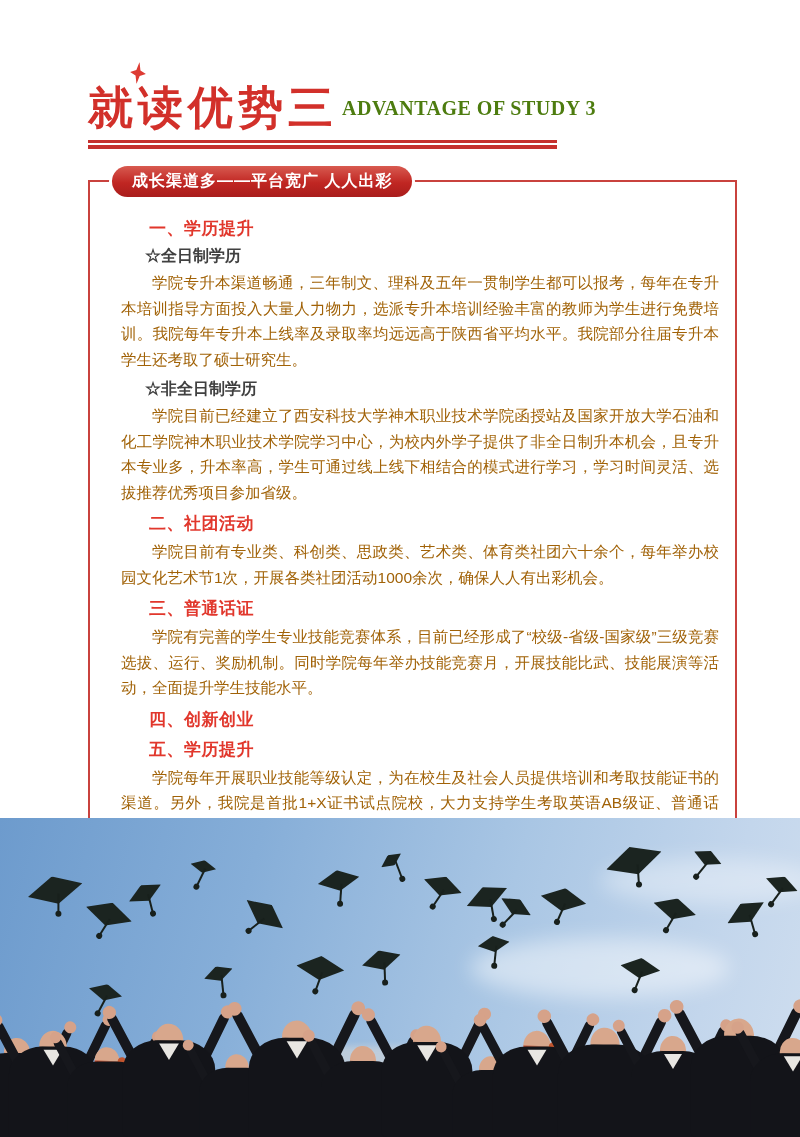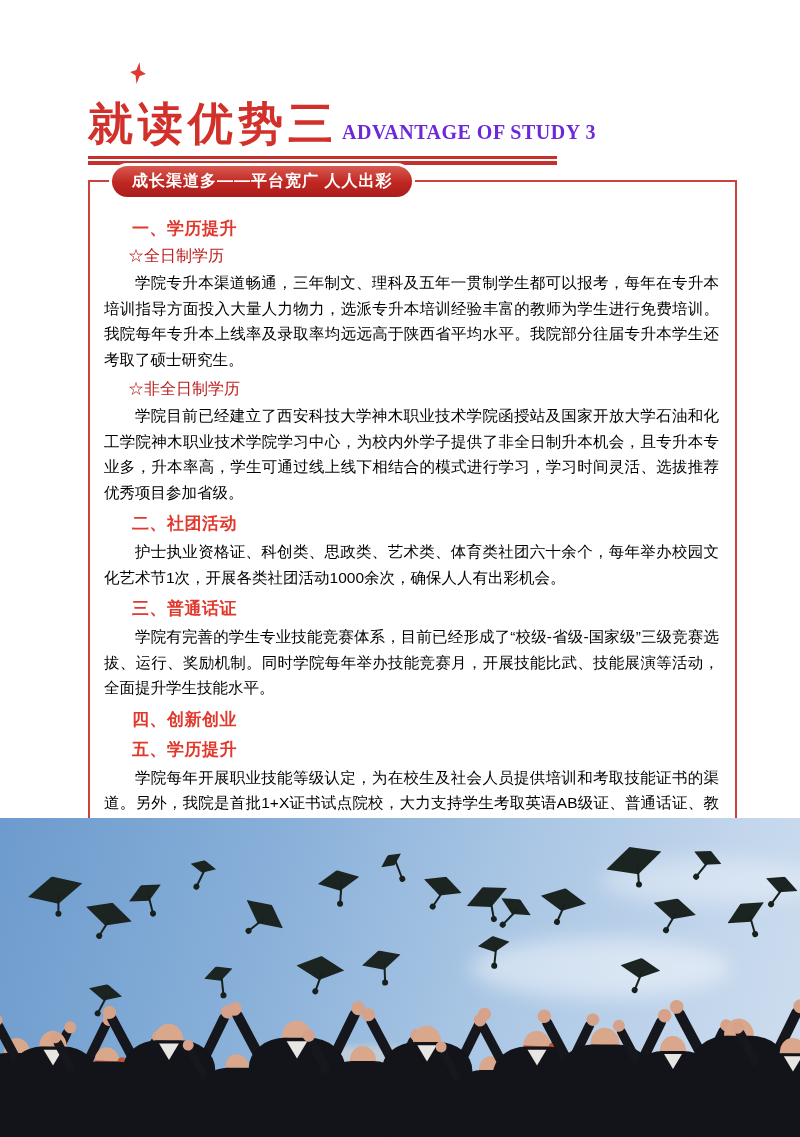--- a/index.html
+++ b/index.html
@@ -12,59 +12,59 @@
 
   
   .deco-star {
     position:absolute; left:130px; top:62px; width:16px; height:22px;
     background:#dd3b33;
     clip-path:polygon(50% 0,63% 37%,100% 50%,63% 63%,50% 100%,37% 63%,0 50%,37% 37%);
     transform:rotate(8deg);
   }
 
   
-  .header { position:absolute; left:88px; top:100px; width:470px; }
+  .header { position:absolute; left:88px; top:84px; width:470px; }
   .title-row { display:flex; align-items:flex-end; white-space:nowrap; }
   .title-cn {
     font-size:45px; line-height:1.05; font-weight:900; color:#d2302a;
     letter-spacing:5px;
   }
   .title-en {
     font-family:"Liberation Serif", serif; font-weight:700;
-    font-size:20px; color:#6d28d9; letter-spacing:.5px;
-    margin-left:4px; margin-bottom:3px;
+    font-size:20px; color:#4d7c0f; letter-spacing:.5px;
+    margin-left:4px; margin-bottom:11px;
   }
   .rule { background:#c5302d; width:469px; }
   .rule-a { height:3px; margin-top:9px; }
   .rule-b { height:4px; margin-top:2px; }
 
   
   .content-box {
     position:absolute; left:88px; top:180px; width:649px; height:638px;
-    border:2px solid #c9423e; border-bottom:none; z-index:1;
+    border:2px solid #c9423e; border-bottom:none; z-index:1;padding-left:17px;
   }
   .banner {
     position:absolute; top:-16px; left:22px; height:31px;
     display:inline-flex; align-items:center; padding:0 20px;
     background:linear-gradient(180deg,#d85a50 0%,#c02622 55%,#a91d1c 100%);
     border-radius:16px; box-shadow:0 0 0 3px #ffffff;
     color:#ffffff; font-size:16px; font-weight:700; letter-spacing:1px;
     white-space:nowrap;
   }
   .box-inner { padding:28px 16px 0 14px; }
   .sec-heading {
     color:#e1372c; font-size:17px; font-weight:700;
     margin:7px 0 4px 28px; line-height:23px; letter-spacing:.5px;
   }
   .sub-heading {
-    color:#b91c1c; font-size:16px; font-weight:400;
+    color:#404040; font-size:16px; font-weight:700;
     margin:0 0 2px 24px; line-height:24px;
   }
   .body-para {
-    color:#000000; font-size:15.5px; line-height:25.5px;
+    color:#a16207; font-size:15.5px; line-height:25.5px;
     text-align:justify; text-indent:2em; margin:0 0 5px 0;
   }
 
   
   .photo {
     position:absolute; left:0; top:818px; width:800px; height:319px;
     overflow:hidden; z-index:5;
     background:linear-gradient(105deg,#6d9bcd 0%,#86aed8 30%,#a9c6e4 60%,#c3d6ec 85%,#cfdeef 100%);
   }
   .cloud { position:absolute; border-radius:50%; filter:blur(10px); background:rgba(255,255,255,.45); }
@@ -145,21 +145,21 @@
     </div>
 
     <div class="box-inner">
       <h3 class="sec-heading">一、学历提升</h3>
       <p class="sub-heading">☆全日制学历</p>
       <p class="body-para">学院专升本渠道畅通，三年制文、理科及五年一贯制学生都可以报考，每年在专升本培训指导方面投入大量人力物力，选派专升本培训经验丰富的教师为学生进行免费培训。我院每年专升本上线率及录取率均远远高于陕西省平均水平。我院部分往届专升本学生还考取了硕士研究生。</p>
       <p class="sub-heading">☆非全日制学历</p>
       <p class="body-para">学院目前已经建立了西安科技大学神木职业技术学院函授站及国家开放大学石油和化工学院神木职业技术学院学习中心，为校内外学子提供了非全日制升本机会，且专升本专业多，升本率高，学生可通过线上线下相结合的模式进行学习，学习时间灵活、选拔推荐优秀项目参加省级。</p>
 
       <h3 class="sec-heading">二、社团活动</h3>
-      <p class="body-para">护士执业资格证、科创类、思政类、艺术类、体育类社团六十余个，每年举办校园文化艺术节1次，开展各类社团活动1000余次，确保人人有出彩机会。</p>
+      <p class="body-para">学院目前有专业类、科创类、思政类、艺术类、体育类社团六十余个，每年举办校园文化艺术节1次，开展各类社团活动1000余次，确保人人有出彩机会。</p>
 
       <h3 class="sec-heading">三、普通话证</h3>
       <p class="body-para">学院有完善的学生专业技能竞赛体系，目前已经形成了“校级-省级-国家级”三级竞赛选拔、运行、奖励机制。同时学院每年举办技能竞赛月，开展技能比武、技能展演等活动，全面提升学生技能水平。</p>
 
       <h3 class="sec-heading">四、创新创业</h3>
 
       <h3 class="sec-heading">五、学历提升</h3>
       <p class="body-para">学院每年开展职业技能等级认定，为在校生及社会人员提供培训和考取技能证书的渠道。另外，我院是首批1+X证书试点院校，大力支持学生考取英语AB级证、普通话证、教师资格证、护士执业资格证、会计从业资格证等证书。</p>
     </div>
   </section>

